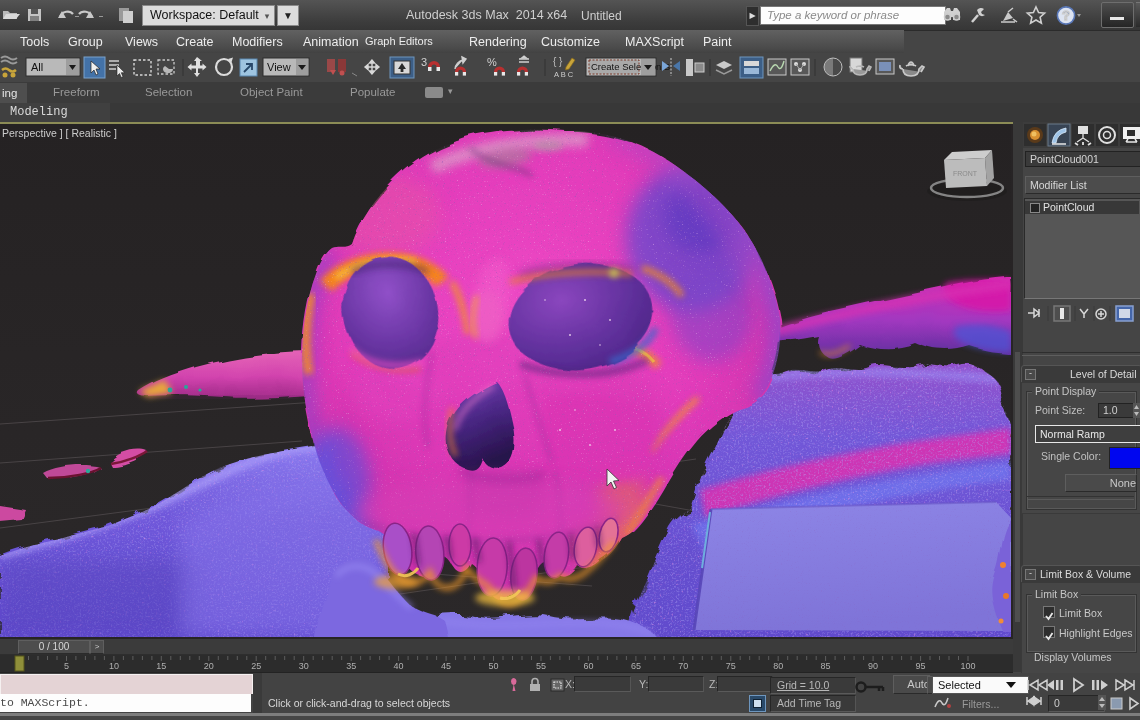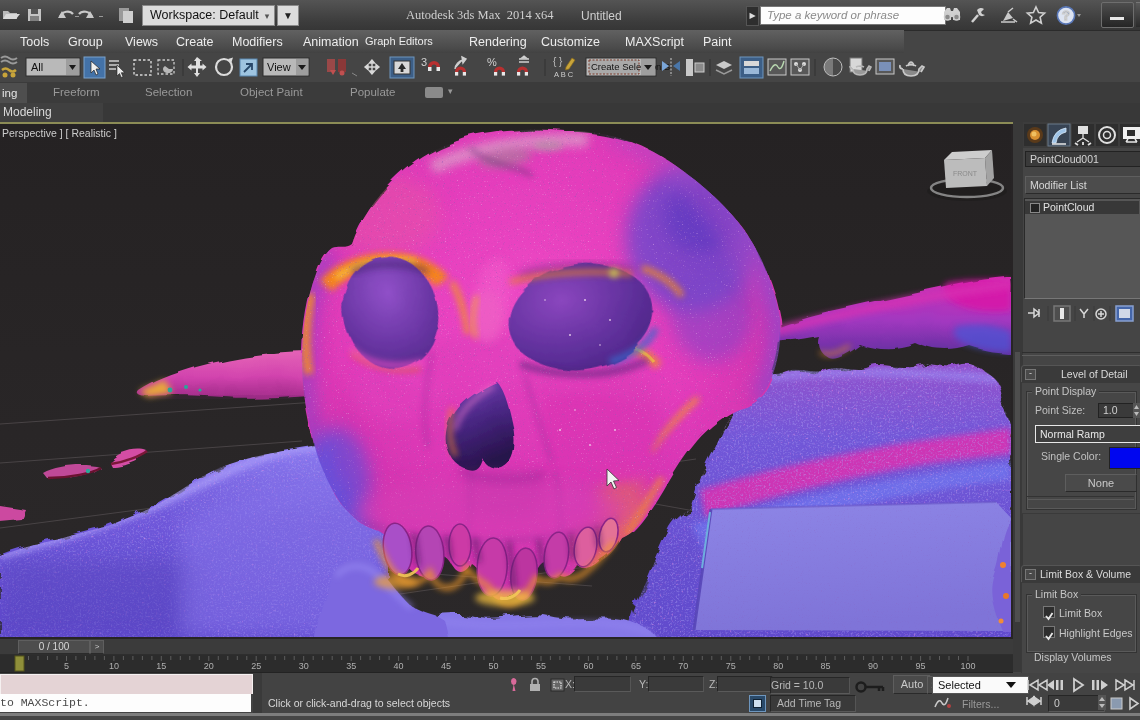--- a/index.html
+++ b/index.html
@@ -1,19 +1,19 @@
 <!DOCTYPE html>
 <html><head><meta charset="utf-8">
 <style>
 html,body{margin:0;padding:0;background:#222;}
 #app{position:relative;width:1140px;height:720px;overflow:hidden;font-family:"Liberation Sans",sans-serif;background:#454545;}
 .abs{position:absolute;}
 .txt{color:#d6d6d6;font-size:11px;line-height:1;}
 .sunk{background:#3a3a3a;border:1px solid #262626;border-bottom-color:#5a5a5a;border-right-color:#555;}
-.btn{background:#4a4a4a;border:1px solid #5e5e5e;border-bottom-color:#2a2a2a;border-right-color:#2f2f2f;color:#c9c9c9;font-size:11px;text-align:center;}
+.btn{background:#4a4a4a;border:1px solid #5e5e5e;border-bottom-color:#2a2a2a;border-right-color:#2f2f2f;color:#c9c9c9;font-size:11px;text-align:right;}
 </style></head>
 <body>
 <div id="app">
 
 <div class="abs" style="left:0;top:0;width:1140px;height:30px;background:linear-gradient(#545454,#3d3d3d 70%,#363636);border-bottom:1px solid #2b2b2b;">
   <svg class="abs" style="left:0;top:3px" width="145" height="24" viewBox="0 0 145 24">
     <g stroke="#c9c9c9" stroke-width="1.6" fill="none">
       <path d="M3 16 L3 8 L8 8 L10 10 L17 10 L17 16 Z" fill="#b9b9b9" stroke="none"></path>
       <path d="M3 16 L6 11 L20 11 L16 16 Z" fill="#d9d9d9" stroke="none"></path>
       <rect x="28" y="6" width="13" height="12" fill="#c4c4c4" stroke="none"></rect>
@@ -23,21 +23,21 @@
       <path d="M62 8 l-4 7 8 0z" fill="#c9c9c9" stroke="none"></path>
       <path d="M92 14 C90 8 82 7 79 11" stroke-width="2.2"></path>
       <path d="M90 8 l4 7 -8 0z" fill="#c9c9c9" stroke="none"></path>
       <rect x="119" y="5" width="10" height="13" fill="#9a9a9a" stroke="none"></rect>
       <rect x="123" y="8" width="10" height="12" fill="#cfcfcf" stroke="none"></rect>
     </g>
     <path d="M75 13 l4 0 0 1 -4 0z M99 13 l4 0 0 1 -4 0z" fill="#999"></path>
   </svg>
   <div class="abs" style="left:142px;top:5px;width:124px;height:19px;background:#dcdcdc;border:1px solid #8a8a8a;color:#111;font-size:12.5px;line-height:19px;padding-left:7px;">Workspace: Default <span style="color:#555;font-size:9px;">&nbsp;▾</span></div>
   <div class="abs" style="left:277px;top:5px;width:20px;height:19px;background:#dcdcdc;border:1px solid #8a8a8a;color:#222;font-size:10px;text-align:center;line-height:19px;">▼</div>
-  <div class="abs txt" style="left:406px;top:9px;font-size:12.5px;color:#cfcfcf;font-family:Liberation Serif, serif;">Autodesk 3ds Max&nbsp; 2014 x64</div>
+  <div class="abs txt" style="left:406px;top:9px;font-size:12.5px;color:#cfcfcf;">Autodesk 3ds Max&nbsp; 2014 x64</div>
   <div class="abs txt" style="left:581px;top:10px;font-size:12px;color:#cfcfcf;">Untitled</div>
   <div class="abs" style="left:746px;top:6px;width:11px;height:18px;background:#2e2e2e;border:1px solid #555;color:#ddd;font-size:8px;line-height:18px;text-align:center;">▶</div>
   <div class="abs" style="left:760px;top:6px;width:178px;height:17px;background:#fdfdfd;border:1px solid #777;color:#8a8a8a;font-size:11.5px;font-style:italic;line-height:17px;padding-left:6px;">Type a keyword or phrase</div>
   <svg class="abs" style="left:941px;top:4px" width="140" height="23" viewBox="0 0 140 23">
     <g stroke="#cccccc" stroke-width="1.5" fill="none">
       <path d="M3 8 L6 4 h3 l1 3 h2 l1-3 h3 l3 4 v8 h-7 v-3 h-2 v3 H3z" fill="#d0d0d0" stroke="none"></path>
       <circle cx="6.5" cy="13" r="3" fill="#8a8a8a"></circle>
           <circle cx="15.5" cy="13" r="3" fill="#8a8a8a"></circle>
       <path d="M31 18 l6-7" stroke="#d0d0d0" stroke-width="2.5"></path>
       <path d="M36 6 a5 5 0 0 1 7 -1 l-3 3 1 2 3 1 a5 5 0 0 1 -6 0 z" fill="#d0d0d0" stroke="none"></path>
@@ -203,21 +203,21 @@
 <div class="abs" style="left:0;top:82px;width:1140px;height:21px;background:#3b3b3b;">
   <div class="abs" style="left:0;top:1px;width:25px;height:20px;background:#4e4e4e;color:#e4e4e4;font-size:11.5px;line-height:20px;padding-left:2px;">ing</div>
   <div class="abs txt" style="left:53px; top:5px;color:#999;font-size:11.5px;">Freeform</div>
   <div class="abs txt" style="left:145px;top:5px;color:#999;font-size:11.5px;">Selection</div>
   <div class="abs txt" style="left:240px;top:5px;color:#999;font-size:11.5px;">Object Paint</div>
   <div class="abs txt" style="left:350px;top:5px;color:#999;font-size:11.5px;">Populate</div>
   <div class="abs" style="left:425px;top:5px;width:18px;height:11px;background:#8a8a8a;border-radius:2px;"></div>
   <div class="abs txt" style="left:448px;top:5px;color:#999;font-size:9px;">▾</div>
 </div>
 <div class="abs" style="left:0;top:103px;width:1140px;height:19px;background:#383838;">
-  <div class="abs" style="left:0;top:0;width:100px;height:19px;background:#404040;color:#d9d9d9;font-size:12px;line-height:19px;padding-left:3px;">Modeling</div>
+  <div class="abs" style="left:0;top:0;width:100px;height:19px;background:#404040;color:#d9d9d9;font-size:12px;line-height:19px;padding-left:10px;font-family:Liberation Mono, monospace;">Modeling</div>
 </div>
 
 <div class="abs" id="vpwrap" style="left:0;top:122px;width:1013px;height:517px;background:#272425;border-top:2px solid #8c8c56;border-right:2px solid #7a7a4e;border-bottom:2px solid #5e5a40;">
 <svg width="1011" height="513" viewBox="0 124 1011 513" style="position:absolute;left:0;top:0">
 <defs>
   <linearGradient id="bgG" x1="0" y1="0" x2="0" y2="1">
     <stop offset="0" stop-color="#252223"></stop>
             <stop offset="0.6" stop-color="#292627"></stop>
             <stop offset="1" stop-color="#2b2829"></stop>
   </linearGradient>
@@ -563,21 +563,21 @@
           <path d="M74 11 h6 M77 8 v6"></path>
       <rect x="92" y="3" width="17" height="15" fill="#4466aa" stroke="#88a0d0"></rect>
       <rect x="95" y="6" width="11" height="9" fill="#d0d8e8" stroke="none"></rect>
     </g>
     <path d="M24 3 v15 M51 3 v15 M70 3 v15 M86 3 v15" stroke="#3a3a3a" stroke-width="1"></path>
   </svg>
 
   <div class="abs" style="left:9px;top:230px;width:118px;height:2px;border-top:1px solid #2e2e2e;border-bottom:1px solid #5e5e5e;"></div>
 
   <div class="abs" style="left:8px;top:243px;width:119px;height:17px;background:#3a3a3a;border:1px solid #555;border-radius:3px 3px 0 0;color:#dadada;font-size:10.5px;line-height:16px;">
-    <span style="display:inline-block;width:9px;height:9px;background:#4a4a4a;border:1px solid #777;margin:3px 4px 0 3px;vertical-align:top;text-align:center;line-height:7px;font-size:9px;color:#ddd;">-</span><b style="font-weight:normal;margin-left:21px;">Level of Detail</b>
+    <span style="display:inline-block;width:9px;height:9px;background:#4a4a4a;border:1px solid #777;margin:3px 4px 0 3px;vertical-align:top;text-align:center;line-height:7px;font-size:9px;color:#ddd;">-</span><b style="font-weight:normal;margin-left:30px;">Level of Detail</b>
   </div>
   <div class="abs" style="left:8px;top:260px;width:119px;height:130px;background:#464646;border:1px solid #3a3a3a;"></div>
   <div class="abs" style="left:14px;top:270px;width:107px;height:115px;border:1px solid #5a5a5a;outline:1px solid #333;"></div>
   <div class="abs txt" style="left:19px;top:264px;background:#464646;padding:0 3px;color:#c6c6c6;font-size:10.5px;">Point Display</div>
   <div class="abs txt" style="left:22px;top:283px;color:#c0c0c0;font-size:10.5px;">Point Size:</div>
   <div class="abs sunk" style="left:85px;top:281px;width:34px;height:13px;color:#d0d0d0;font-size:10.5px;line-height:13px;padding-left:4px;border-color:#222;">1.0</div>
   <div class="abs" style="left:120px;top:281px;width:7px;height:15px;background:#555;">
     <svg width="7" height="15">
           <path d="M1 6 l2.5-4 2.5 4z M1 9 l2.5 4 2.5-4z" fill="#bbb"></path>
         </svg>
@@ -758,21 +758,21 @@
   <div class="abs txt" style="left:565px;top:6px;color:#b8b8b8;font-size:10.5px;">X:</div>
   <div class="abs sunk" style="left:574px;top:3px;width:55px;height:14px;"></div>
   <div class="abs txt" style="left:639px;top:6px;color:#b8b8b8;font-size:10.5px;">Y:</div>
   <div class="abs sunk" style="left:648px;top:3px;width:54px;height:14px;"></div>
   <div class="abs txt" style="left:709px;top:6px;color:#b8b8b8;font-size:10.5px;">Z:</div>
   <div class="abs sunk" style="left:717px;top:3px;width:54px;height:14px;"></div>
   <div class="abs" style="left:749px;top:22px;width:15px;height:15px;background:#2a4a6a;border:1px solid #6e96be;">
     <div class="abs" style="left:3px;top:3px;width:7px;height:7px;background:#cfe0f0;border:1px solid #123;"></div>
   </div>
 
-  <div class="abs sunk" style="left:770px;top:4px;width:78px;height:15px;color:#b8b8b8;font-size:10.5px;line-height:15px;">Grid = 10.0</div>
+  <div class="abs sunk" style="left:770px;top:4px;width:78px;height:15px;color:#b8b8b8;font-size:10.5px;line-height:15px;padding-left:6px;text-decoration:underline;">Grid = 10.0</div>
   <div class="abs sunk" style="left:770px;top:22px;width:78px;height:15px;color:#b8b8b8;font-size:10.5px;line-height:15px;padding-left:6px;">Add Time Tag</div>
 
   <svg class="abs" style="left:855px;top:7px" width="32" height="14" viewBox="0 0 32 14">
     <circle cx="6" cy="7" r="4.5" fill="none" stroke="#1d1d1d" stroke-width="2.5"></circle>
     <path d="M10 7 h18 M24 7 v4 M28 7 v4" stroke="#1d1d1d" stroke-width="2.5"></path>
   </svg>
   <div class="abs btn" style="left:893px;top:2px;width:36px;height:17px;line-height:17px;">Auto</div>
   <div class="abs btn" style="left:893px;top:3px;width:36px;height:16px;line-height:16px;color:#b0b0b0;margin-left:34px;">Set K.</div>
 
   <div class="abs" style="left:932px;top:3px;width:90px;height:16px;background:#fafafa;border:1px solid #555;color:#111;font-size:11px;line-height:16px;padding-left:5px;">Selected</div>

